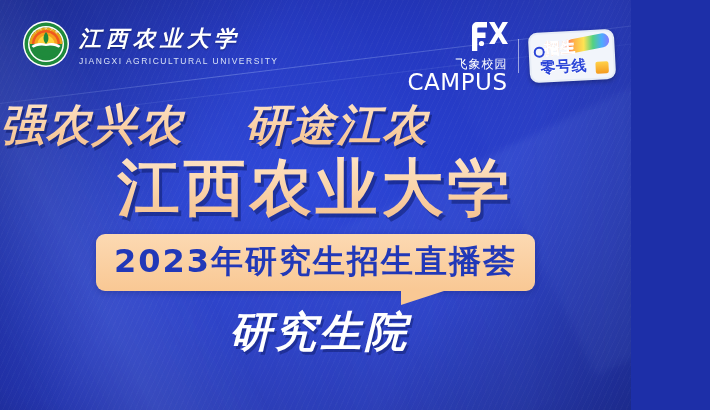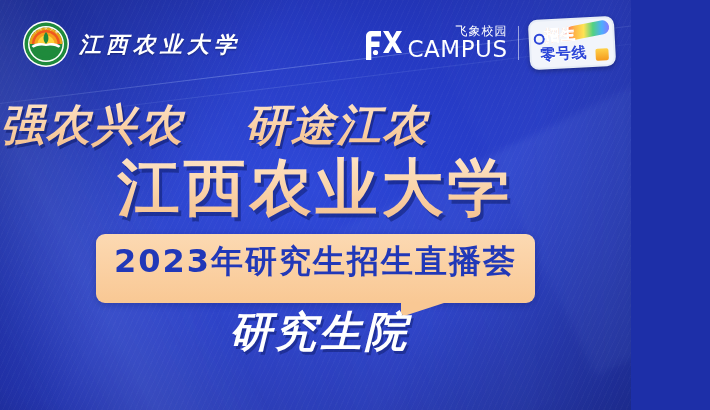--- a/index.html
+++ b/index.html
@@ -64,21 +64,21 @@
   }
   .uni-en {
     font-size:8.5px; color:#d9e2f7; letter-spacing:1.5px;
     font-family:"Liberation Sans", sans-serif; white-space:nowrap;
   }
 
   
   .partner {
     position:absolute; right:16px; top:18px; display:flex; align-items:center; gap:10px;
   }
-  .fx-lockup { display:flex; align-items:flex-end; gap:6px; }
+  .fx-lockup { display:flex; align-items:flex-end; gap:6px;flex-direction:column; }
   .fx-mark { width:40px; height:34px; }
   .fx-words { display:flex; flex-direction:column; align-items:flex-start; }
   .fx-cn { font-size:12px; color:#fff; letter-spacing:1px; line-height:1.1; align-self:flex-end; }
   .fx-en {
     font-size:23px; color:#fff; font-weight:400; letter-spacing:0.5px;
     line-height:1; font-family:"DejaVu Sans", sans-serif;
   }
   .divider { width:1.5px; height:34px; background:rgba(255,255,255,0.55); }
 
   .sticker {
@@ -131,21 +131,21 @@
     background:linear-gradient(180deg,#fde7cf 0%,#fad3a8 52%,#f3bc8a 100%);
     -webkit-background-clip:text; background-clip:text;
     -webkit-text-fill-color:transparent;
     filter:drop-shadow(3px 4px 0 rgba(12,25,100,0.5));
     font-family:"DejaVu Sans","Liberation Sans", sans-serif;
   }
 
   .bubble-wrap { position:absolute; left:0; right:0; top:234px; display:flex; justify-content:center; }
   .bubble {
     position:relative; background:linear-gradient(180deg,#fcd9b2 0%,#f9c894 100%);
-    border-radius:9px; padding:6px 18px 19px 18px;
+    border-radius:9px; padding:6px 18px 7px 18px;
     box-shadow:0 2px 6px rgba(8,18,80,0.25);
   }
   .bubble-text {
     font-size:32px; font-weight:900; letter-spacing:2px; white-space:nowrap;
     color:#2138b8; font-family:"DejaVu Sans","Liberation Sans", sans-serif;
   }
   .bubble-tail {
     position:absolute; left:305px; bottom:-14px; width:0; height:0;
     border-left:0 solid transparent;
     border-top:15px solid #f9c894;
@@ -194,20 +194,21 @@
           <text x="13" y="13">江</text>
             <text x="18" y="10">西</text>
           <text x="24" y="9">农</text>
             <text x="30" y="10">大</text>
             <text x="35" y="13">学</text>
         </g>
       </svg>
     </div>
     <div class="uni-names">
       <div class="uni-cn">江西农业大学</div>
+      <div class="uni-en">JIANGXI AGRICULTURAL UNIVERSITY</div>
     </div>
   </div>
 
   <div class="partner">
     <div class="fx-lockup">
       <div class="fx-mark">
         <svg viewBox="0 0 40 34" width="40" height="34" aria-hidden="true">
           <path d="M4 33 L4 9 A5 5 0 0 1 9 4 L19 4 L19 9.5 L10.5 9.5 A1.2 1.2 0 0 0 9.3 10.7 L9.3 14.5 L17.5 14.5 L17.5 20 L9.3 20 L9.3 33 Z" fill="#ffffff"></path>
           <path d="M21 4 L26.5 4 L30.5 11 L34.5 4 L40 4 L33.3 15 L40 26 L34.5 26 L30.5 19 L26.5 26 L21 26 L27.7 15 Z" fill="#ffffff"></path>
           <circle cx="13.5" cy="25.5" r="2.6" fill="#ffffff"></circle>

